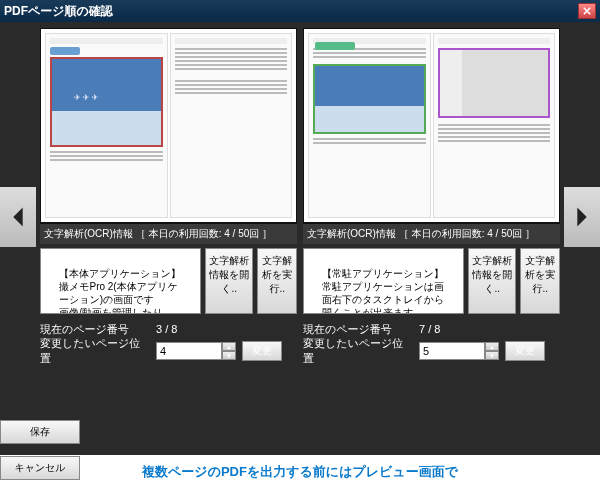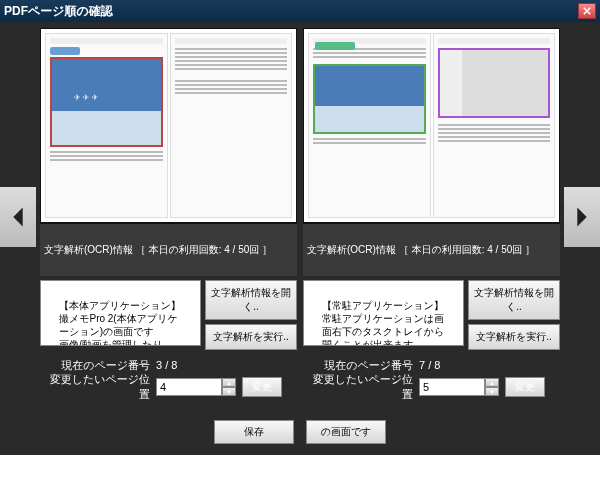--- a/index.html
+++ b/index.html
@@ -17,33 +17,33 @@
   .thumb-half { flex: 1; background: #fafafa; border: 1px solid #ddd; position: relative; padding: 4px; }
   .thumb-header { height: 6px; background: #eee; margin-bottom: 3px; }
   .thumb-tag { width: 30px; height: 8px; background: #6a9fd4; border-radius: 2px; margin-bottom: 2px; }
   .thumb-screenshot { width: 100%; height: 90px; background: linear-gradient(#4a7db8 60%, #cde 60%); border: 2px solid #b44; position: relative; }
   .thumb-screenshot.green { border: 2px solid #5a5; }
   .thumb-screenshot.purple { border: 2px solid #a5c; height: 70px; background: linear-gradient(90deg,#eee 20%,#ddd 20%); }
   .thumb-planes { position: absolute; top: 40%; left: 20%; color: #eef; font-size: 8px; }
   .thumb-lines { margin-top: 4px; }
   .thumb-line { height: 2px; background: #bbb; margin-bottom: 2px; }
   .thumb-label { position: absolute; top: 8px; left: 6px; width: 40px; height: 8px; background: #5b8; border-radius: 2px; }
-  .ocr-bar { background: #3a3a3a; color: #fff; padding: 19px 4px; font-size: 10px; border-top: 1px solid #111; }
+  .ocr-bar { background: #3a3a3a; color: #fff; padding: 3px 4px; font-size: 10px; border-top: 1px solid #111; }
   .info-row { display: flex; gap: 4px; padding: 4px 0; }
   .desc-box { flex: 1; background: #fff; border: 1px solid #888; padding: 18px; font-size: 10px; line-height: 1.3; height: 66px; overflow: hidden; }
-  .btn-col { width: 92px; display: flex; flex-direction: column; gap: 4px; }
+  .btn-col { width: 92px; display: flex; flex-direction: row; gap: 4px; }
   .btn { background: linear-gradient(#f8f8f8,#d8d8d8); border: 1px solid #888; padding: 5px 2px; font-size: 10px; text-align: center; cursor: pointer; }
   .page-row { display: flex; align-items: center; color: #fff; font-size: 11px; padding: 2px 0; gap: 6px; height: 22px; }
-  .page-label { width: 110px; text-align: right; }
+  .page-label { width: 110px; }
   .page-val { flex: 1; }
   .spinner { display: flex; width: 80px; }
   .spinner input { flex: 1; width: 50px; height: 18px; font-size: 11px; padding: 0 3px; border: 1px solid #888; }
   .spinner-btns { width: 14px; display: flex; flex-direction: column; }
   .spinner-btns div { flex: 1; background: linear-gradient(#eee,#ccc); border: 1px solid #888; font-size: 6px; display: flex; align-items: center; justify-content: center; cursor: pointer; line-height: 1; }
-  .footer-btns { display: flex; justify-content: center; gap: 12px; padding: 8px 0; }
+  .footer-btns { display: flex; justify-content: center; gap: 12px; padding: 8px 0; flex-direction: column; }
   .footer-btns .btn { width: 80px; padding: 4px; }
   .caption { text-align: center; color: #0a7acc; font-size: 13px; font-weight: bold; padding: 8px 0; line-height: 1.4; }
 </style>
 </head>
 <body>
 
 <div class="dialog">
   <div class="titlebar">
     <span>PDFページ順の確認</span>
     <div class="close-btn">
@@ -184,18 +184,19 @@
 
     <div class="nav-arrow">
       <svg viewBox="0 0 10 14">
           <path d="M2 1L8 7L2 13Z"></path>
         </svg>
     </div>
   </div>
 
   <div class="footer-btns">
     <div class="btn">保存</div>
-    <div class="btn">の画面です</div>
+    <div class="btn">キャンセル</div>
   </div>
 </div>
 
 <div class="caption">
+  <div>複数ページのPDFを出力する前にはプレビュー画面で</div>
 </div>
 
 </body></html>

